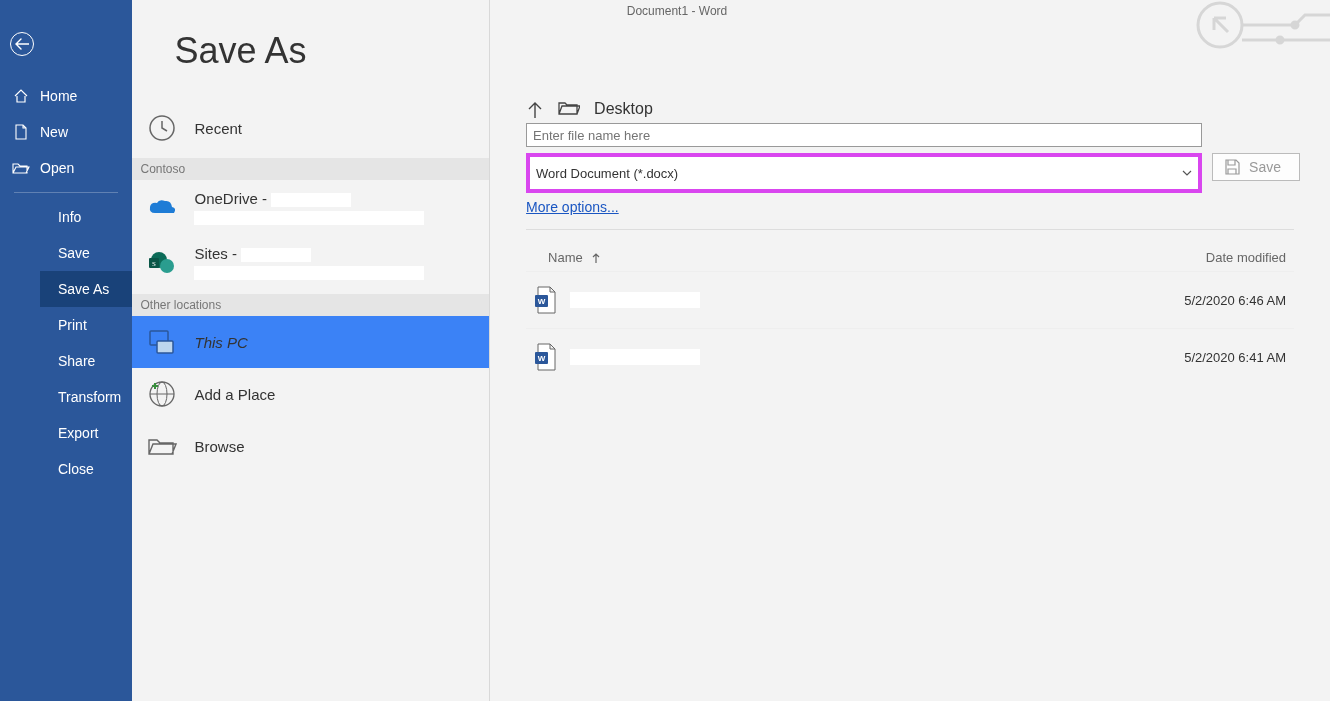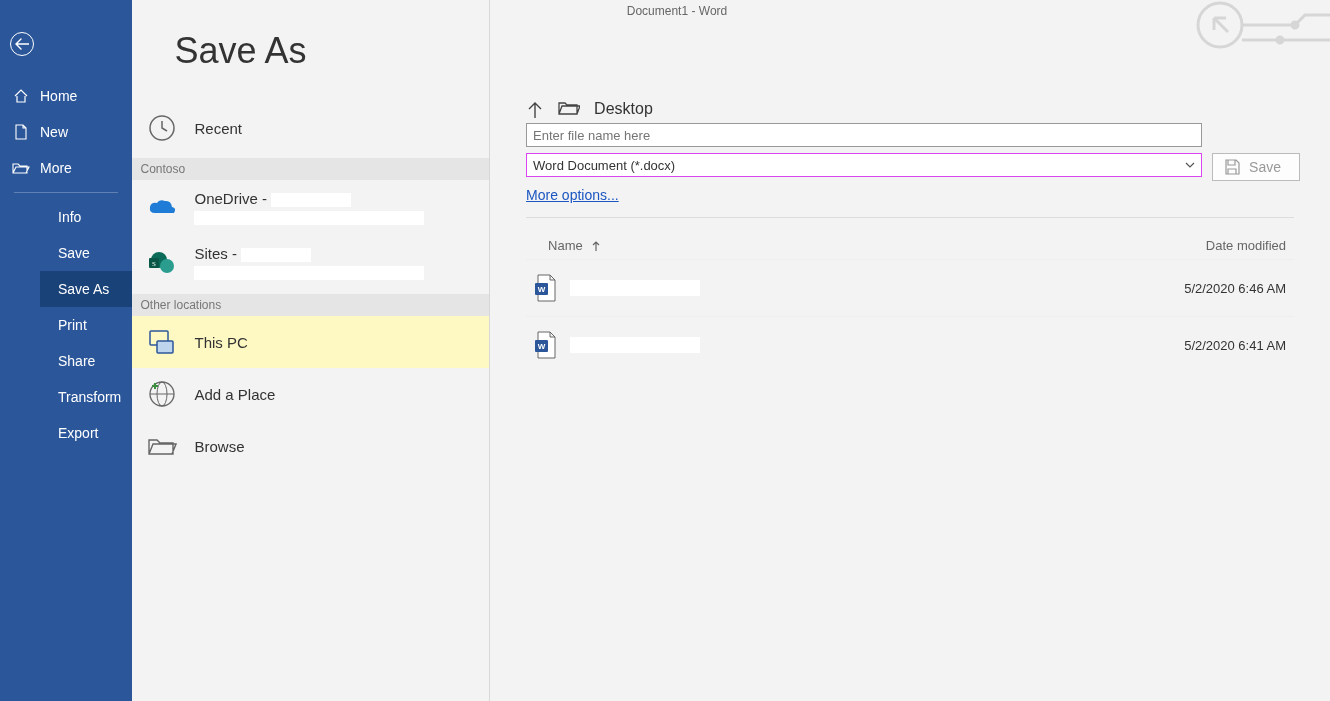--- a/index.html
+++ b/index.html
@@ -95,21 +95,22 @@
     margin-bottom: 30px;
   }
   .loc-item {
     display: flex;
     align-items: center;
     padding: 10px 12px 10px 10px;
     margin-left: 0;
     cursor: pointer;
   }
   .loc-item.selected {
-    background: #fef9c3;
+    background: #3b82f6;
+    font-style: italic;
   }
   .loc-icon {
     width: 32px;
     height: 32px;
     margin-right: 16px;
     margin-left: 4px;
     display: flex;
     align-items: center;
     justify-content: center;
     flex-shrink: 0;
@@ -143,23 +144,23 @@
     border: 1px solid #999;
     background:#fff;
     padding: 2px 6px;
     font-size:13px;
     color:#666;
   }
   .row2 { display:flex; align-items:flex-start; gap:10px; margin-top:6px; }
   .ftype {
     width: 676px;
     height: 24px;
-    border: 1px solid #d946ef;
+    border: 4px solid #d946ef;
     background:#fff;
-    padding: 6px 6px;
+    padding: 16px 6px;
     font-size:13px;
     display:flex; align-items:center; justify-content:space-between;
   }
   .save-btn {
     border: 1px solid #bbb;
     background:#fdfdfd;
     padding: 4px 18px 4px 10px;
     display:flex; align-items:center; gap:8px;
     color:#999;
   }
@@ -219,21 +220,21 @@
           </svg>
       </span>
       <span>New</span>
     </div>
     <div class="item">
       <span class="icon">
         <svg width="18" height="14" viewBox="0 0 18 14">
             <path d="M1 3 H6 L8 5 H15 V12 H1 Z M1 12 L4 6 H17 L14 12" stroke="#fff" stroke-width="1.1" fill="none"></path>
           </svg>
       </span>
-      <span>More</span>
+      <span>Open</span>
     </div>
     <div class="divider"></div>
     <div class="item sub">
         <span>Info</span>
       </div>
     <div class="item sub">
         <span>Save</span>
       </div>
     <div class="item sub selected">
         <span>Save As</span>
@@ -242,20 +243,23 @@
         <span>Print</span>
       </div>
     <div class="item sub">
         <span>Share</span>
       </div>
     <div class="item sub">
         <span>Transform</span>
       </div>
     <div class="item sub">
         <span>Export</span>
+      </div>
+    <div class="item sub">
+        <span>Close</span>
       </div>
   </div>
 
   <div class="locations">
     <div class="page-title">Save As</div>
 
     <div class="loc-item">
       <span class="loc-icon">
         <svg width="28" height="28" viewBox="0 0 28 28">
             <circle cx="14" cy="14" r="12" stroke="#666" stroke-width="1.5" fill="none"></circle>

